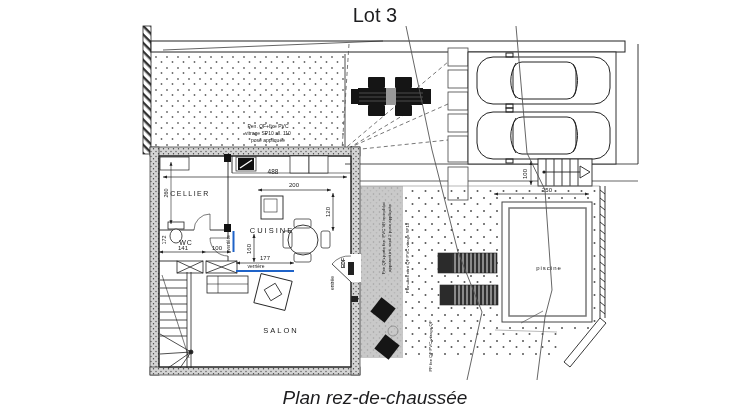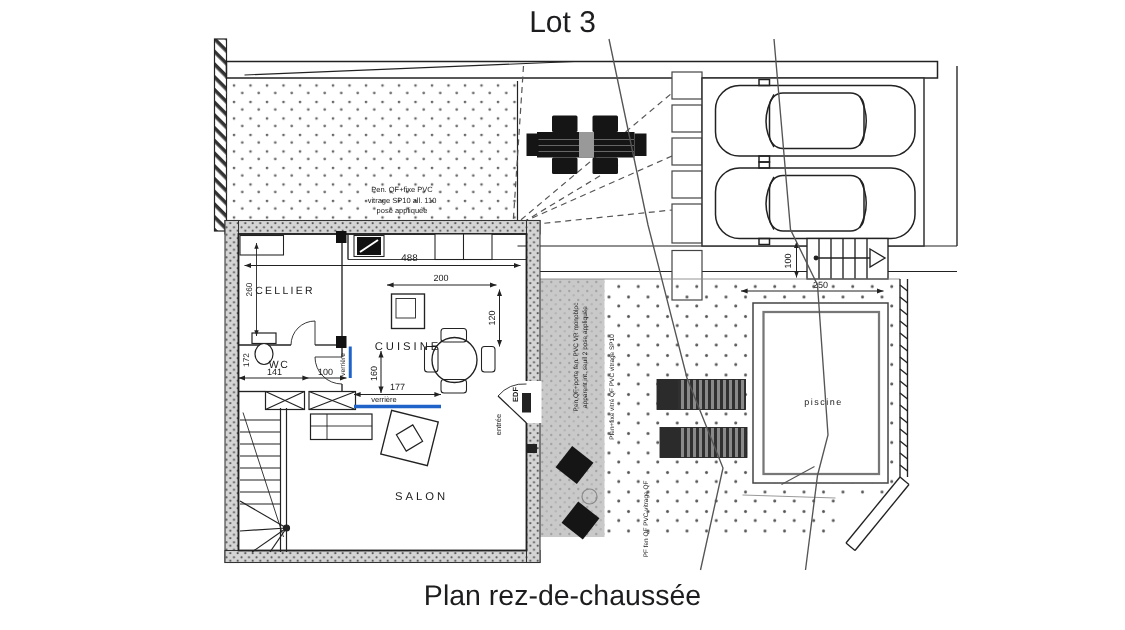--- a/index.html
+++ b/index.html
@@ -1,21 +1,21 @@
 <!DOCTYPE html>
 <html><head>
 <meta charset="utf-8">
 <style>
   html,body{margin:0;padding:0;background:#fff;}
   .canvas{position:relative;width:750px;height:420px;background:#fff;overflow:hidden;
           font-family:"Liberation Sans",sans-serif;}
   .title{position:absolute;top:4px;left:0;width:750px;text-align:center;
          font-size:20px;color:#1d1d1f;}
   .caption{position:absolute;top:387px;left:0;width:750px;text-align:center;
-           font-size:19px;color:#1d1d1f;}
+           font-size:19px;color:#1d1d1f;font-style:italic;}
   svg{position:absolute;top:0;left:0;}
   text{font-family:"Liberation Sans",sans-serif;fill:#1a1a1a;}
   .ln{stroke:#222;fill:none;}
 </style>
 </head>
 <body>
 
 <div class="canvas">
   <div class="title">Lot 3</div>
 

